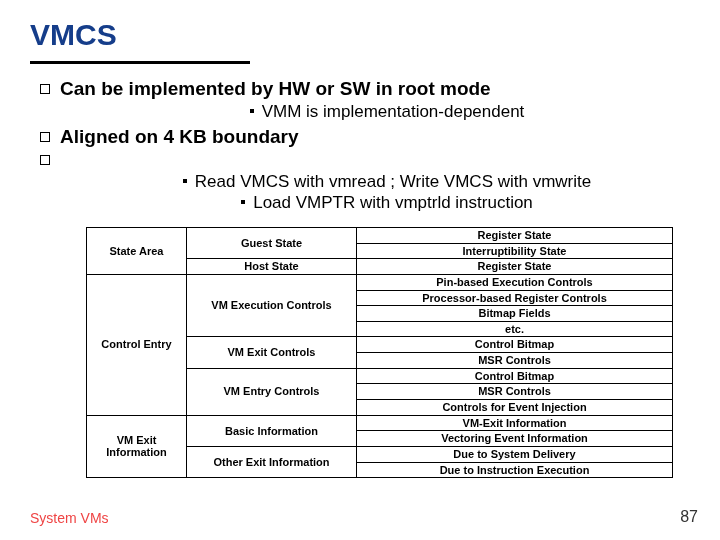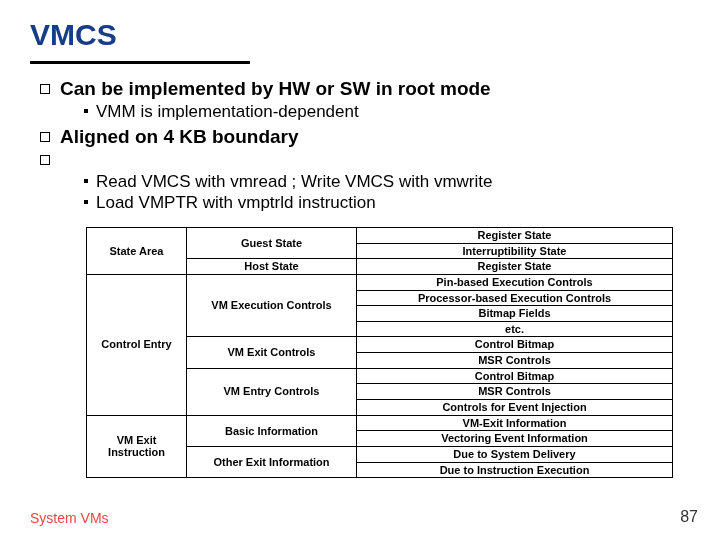--- a/index.html
+++ b/index.html
@@ -38,21 +38,21 @@
   .sq {
     display: inline-block;
     width: 10px; height: 10px;
     border: 1.5px solid #000;
     margin-right: 10px;
     vertical-align: 1px;
     box-sizing: border-box;
   }
   .l1 { font-size: 19px; font-weight: bold; }
   ul.sub { list-style: none; padding: 0; margin: 2px 0 4px 44px; }
-  ul.sub > li { font-size: 17px; margin: 1px 0; }
+  ul.sub > li { font-size: 17px; margin: 1px 0; text-align: center; }
   .dot {
     display: inline-block;
     width: 4px; height: 4px;
     background: #000;
     margin-right: 8px;
     vertical-align: 4px;
   }
 
   .tbl-wrap {
     margin: 14px 0 0 56px;
@@ -136,21 +136,21 @@
       <tr>
         <td>Host State</td>
         <td>Register State</td>
       </tr>
       <tr>
         <td rowspan="9">Control Entry</td>
         <td rowspan="4">VM Execution Controls</td>
         <td>Pin-based Execution Controls</td>
       </tr>
       <tr>
-            <td>Processor-based Execution Controls</td>
+            <td>Processor-based Register Controls</td>
           </tr>
       <tr>
             <td>Bitmap Fields</td>
           </tr>
       <tr>
             <td>etc.</td>
           </tr>
       <tr>
         <td rowspan="2">VM Exit Controls</td>
         <td>Control Bitmap</td>
@@ -162,21 +162,21 @@
         <td rowspan="3">VM Entry Controls</td>
         <td>Control Bitmap</td>
       </tr>
       <tr>
             <td>MSR Controls</td>
           </tr>
       <tr>
             <td>Controls for Event Injection</td>
           </tr>
       <tr>
-        <td rowspan="4">VM Exit Instruction</td>
+        <td rowspan="4">VM Exit Information</td>
         <td rowspan="2">Basic Information</td>
         <td>VM-Exit Information</td>
       </tr>
       <tr>
             <td>Vectoring Event Information</td>
           </tr>
       <tr>
         <td rowspan="2">Other Exit Information</td>
         <td>Due to System Delivery</td>
       </tr>

